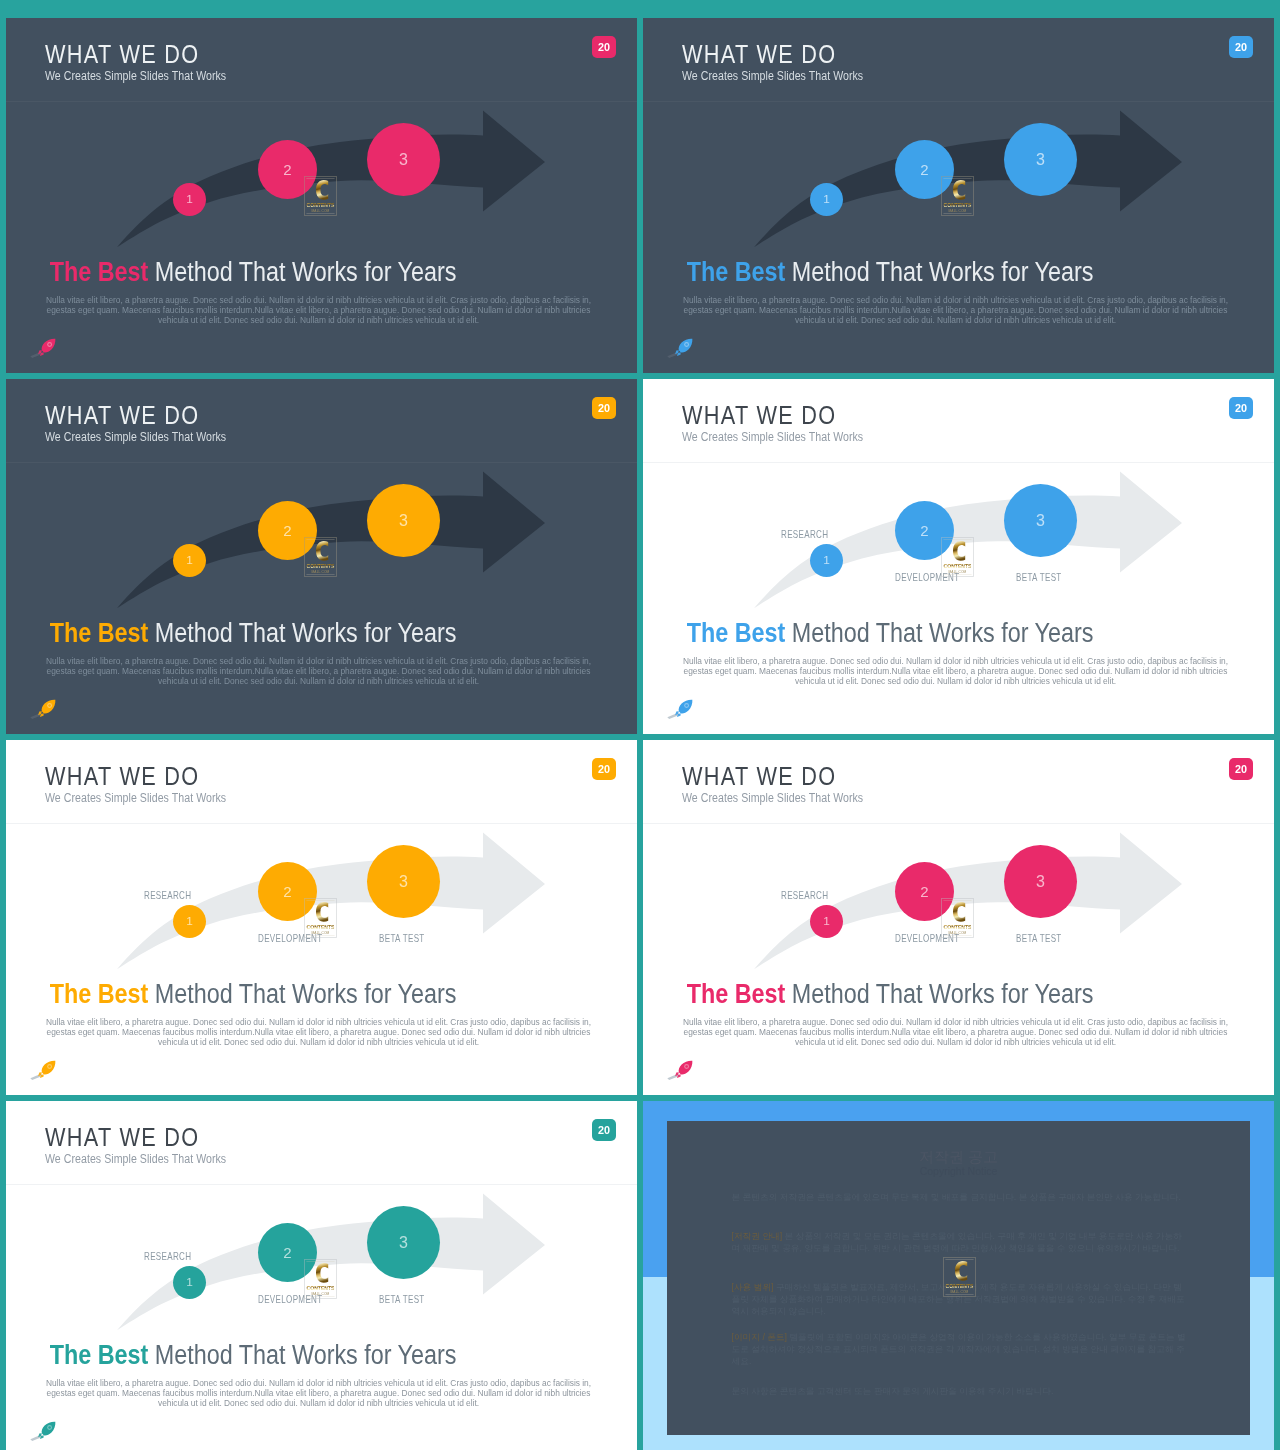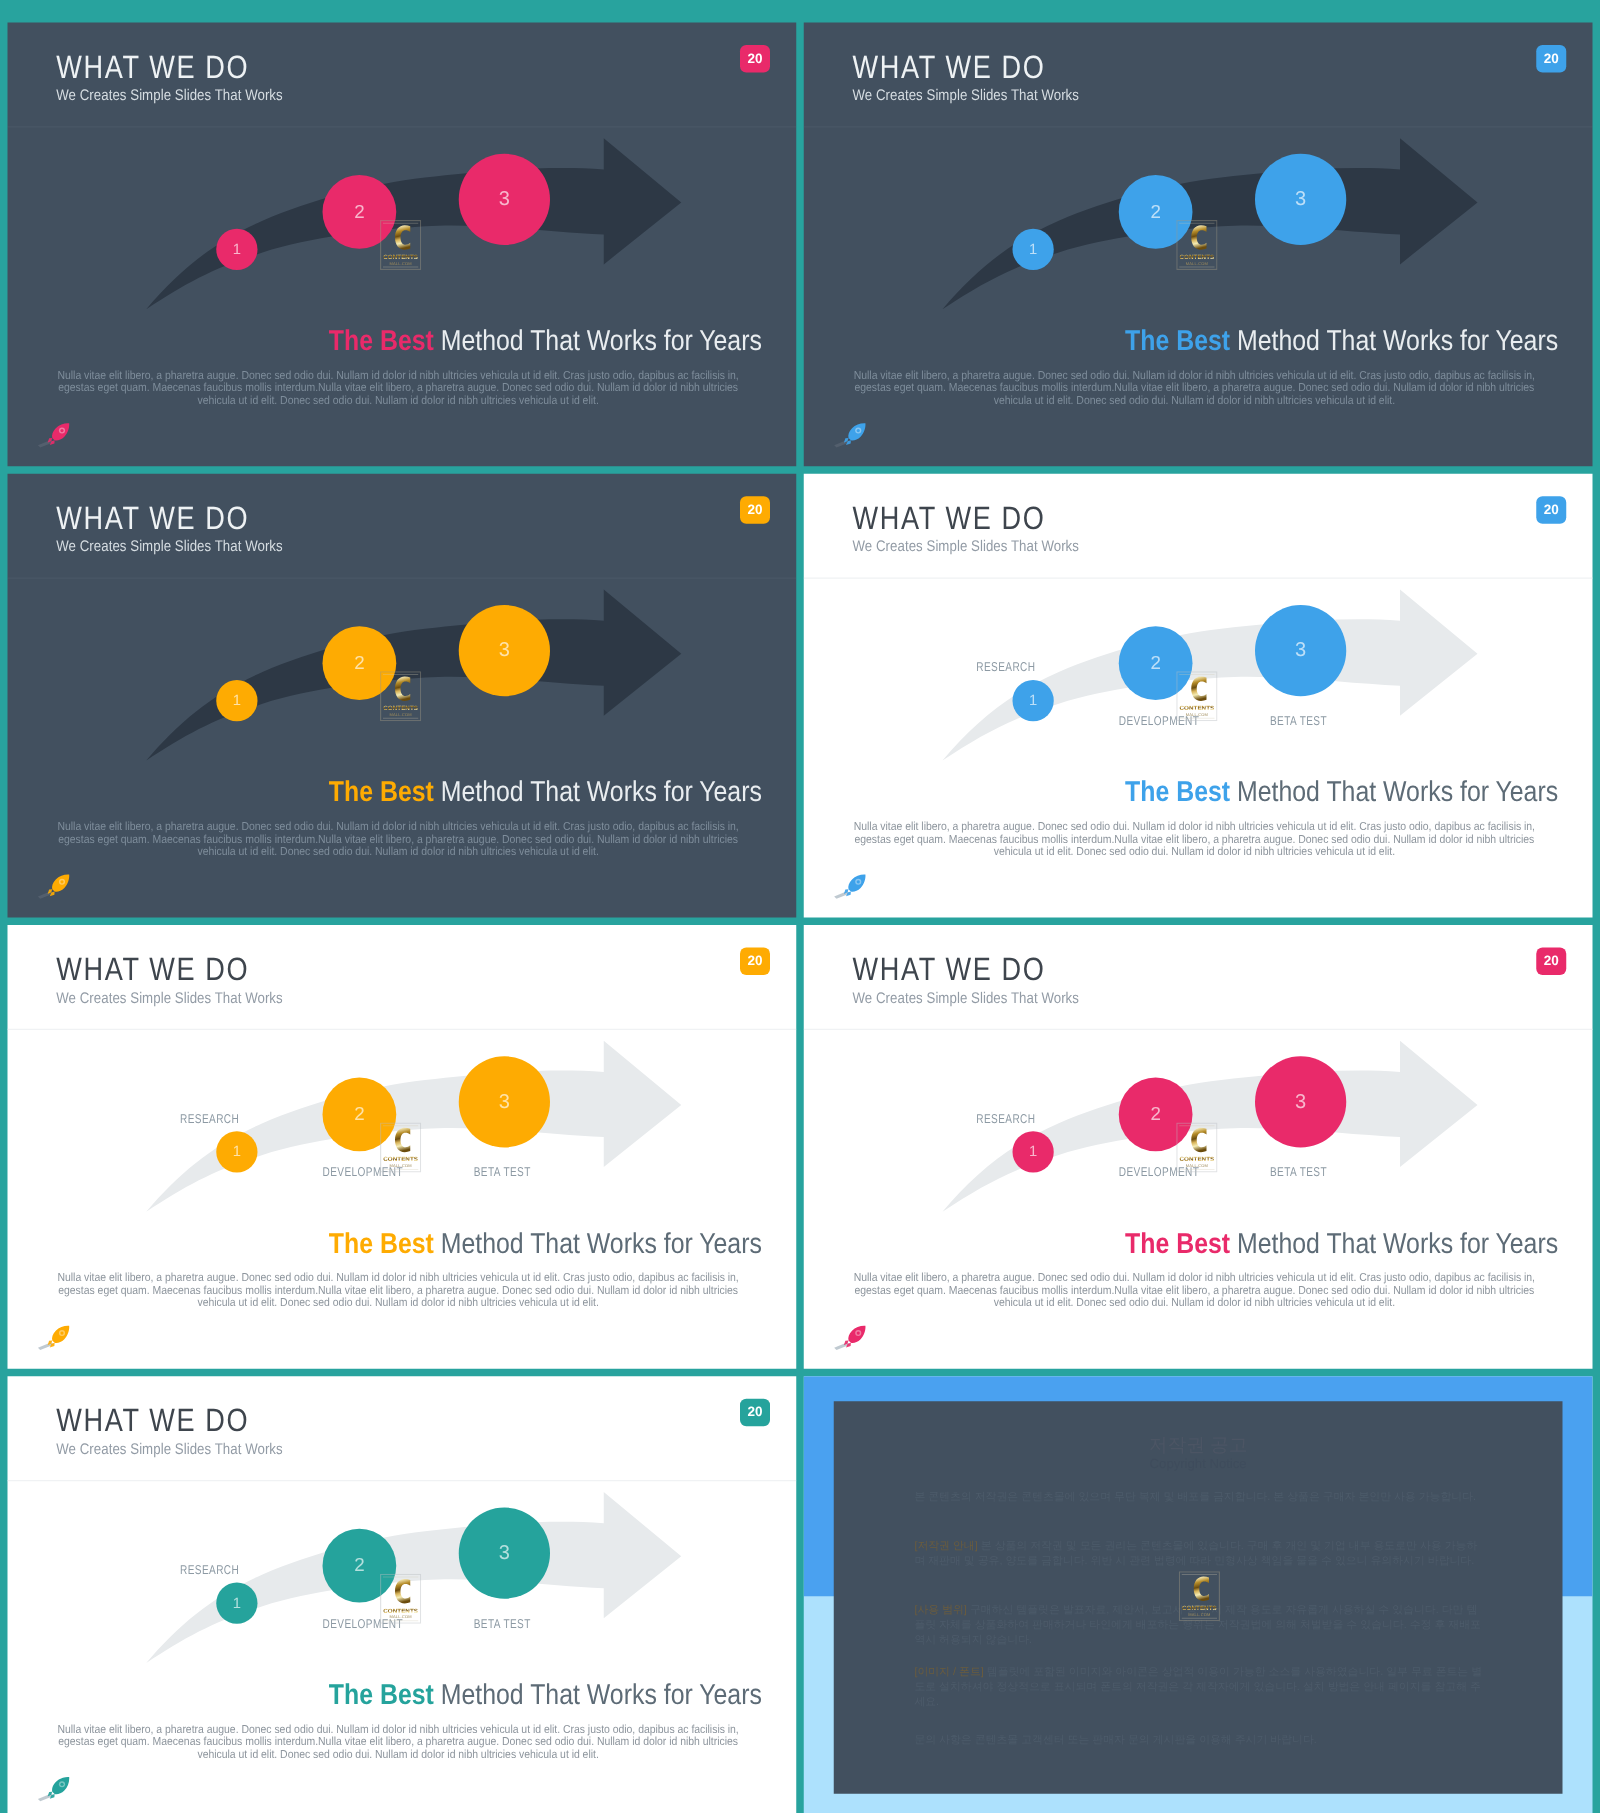--- a/index.html
+++ b/index.html
@@ -36,22 +36,22 @@
   .n1{width:33px;height:33px;left:167px;top:165px;font-size:11.8px;}
   .n2{width:59px;height:59px;left:252px;top:122px;font-size:15px;}
   .n3{width:73px;height:73px;left:361px;top:105px;font-size:16px;}
 
   .steplbl{position:absolute;font-size:10.2px;letter-spacing:.42px;color:#8d9aa4;
            white-space:nowrap;line-height:10px;transform:scaleX(.79);transform-origin:0 0;}
   .l1{left:138px;top:150.5px;}
   .l2{left:252px;top:194px;}
   .l3{left:373px;top:194px;}
 
-  .tagline{position:absolute;left:0;top:243px;width:631px;text-align:right;
-           font-size:23px;font-weight:300;line-height:23px;white-space:nowrap;padding-left:12px;}
+  .tagline{position:absolute;left:0;top:243px;width:631px;text-align:left;
+           font-size:27px;font-weight:300;line-height:23px;white-space:nowrap;padding-left:12px;}
   .tagline > span.inner{display:inline-block;transform:scaleX(.865);}
   .tagline b{font-weight:700;}
   .dark .tagline{color:#e9edf0;} .light .tagline{color:#5d6b76;}
 
   .body{position:absolute;left:38px;top:278px;width:610px;text-align:center;
         font-size:9.3px;line-height:9.8px;letter-spacing:-0.02px;
         transform:scaleX(.9);transform-origin:0 0;}
   .dark .body{color:#7e8d9b;} .light .body{color:#8d959d;}
 
   .wm{position:absolute;width:46px;height:49px;}

